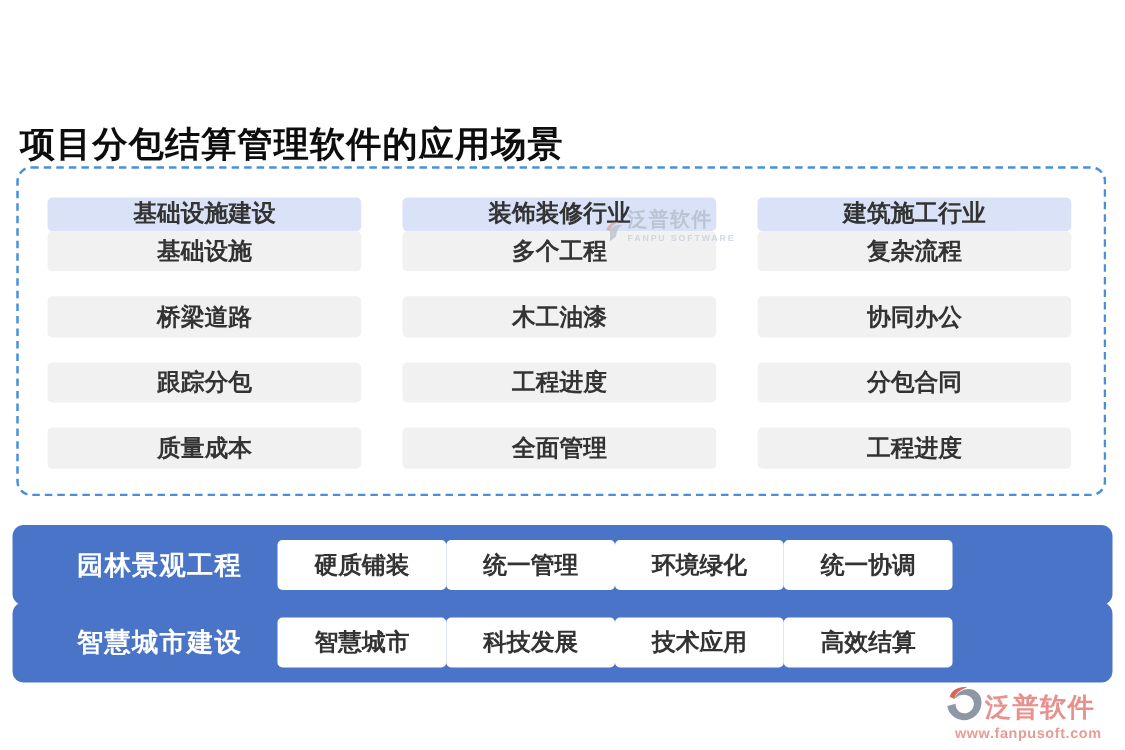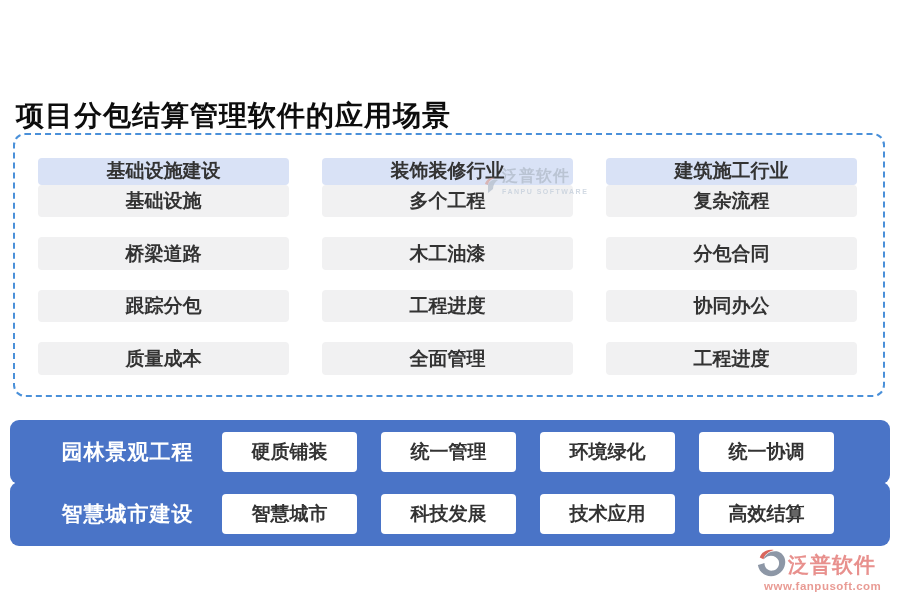--- a/index.html
+++ b/index.html
@@ -78,21 +78,21 @@
     padding-left: 45px;
   }
   .bar-1 { top: 420px; }
   .bar-2 { top: 482px; }
   .bar-label {
     width: 145px; margin-right: 22px;
     font-size: 21px; font-weight: bold; color: #ffffff;
     text-align: center;
     letter-spacing: 1px;
   }
-  .bar-buttons { display: flex; gap: 24px; }
+  .bar-buttons { display: flex; }
   .bar-button {
     width: 135px; height: 40px;
     background: #ffffff;
     border-radius: 4px;
     display: flex; align-items: center; justify-content: center;
     font-size: 19px; font-weight: bold; color: #333333;
   }
 
   
   .brand {
@@ -131,22 +131,22 @@
       <div class="col-header">装饰装修行业</div>
       <div class="col-item">多个工程</div>
       <div class="col-item">木工油漆</div>
       <div class="col-item">工程进度</div>
       <div class="col-item">全面管理</div>
     </div>
 
     <div class="column">
       <div class="col-header">建筑施工行业</div>
       <div class="col-item">复杂流程</div>
+      <div class="col-item">协同办公</div>
       <div class="col-item">分包合同</div>
-      <div class="col-item">协同办公</div>
       <div class="col-item">工程进度</div>
     </div>
 
   </div>
 </div>
 
 <div class="watermark">
   <span>
     <svg width="16" height="18" viewBox="0 0 16 18">
       <path d="M1 8 C2 4 6 1 11 2 C7 3 5 5 4 9 Z" fill="#d8aba6"></path>

